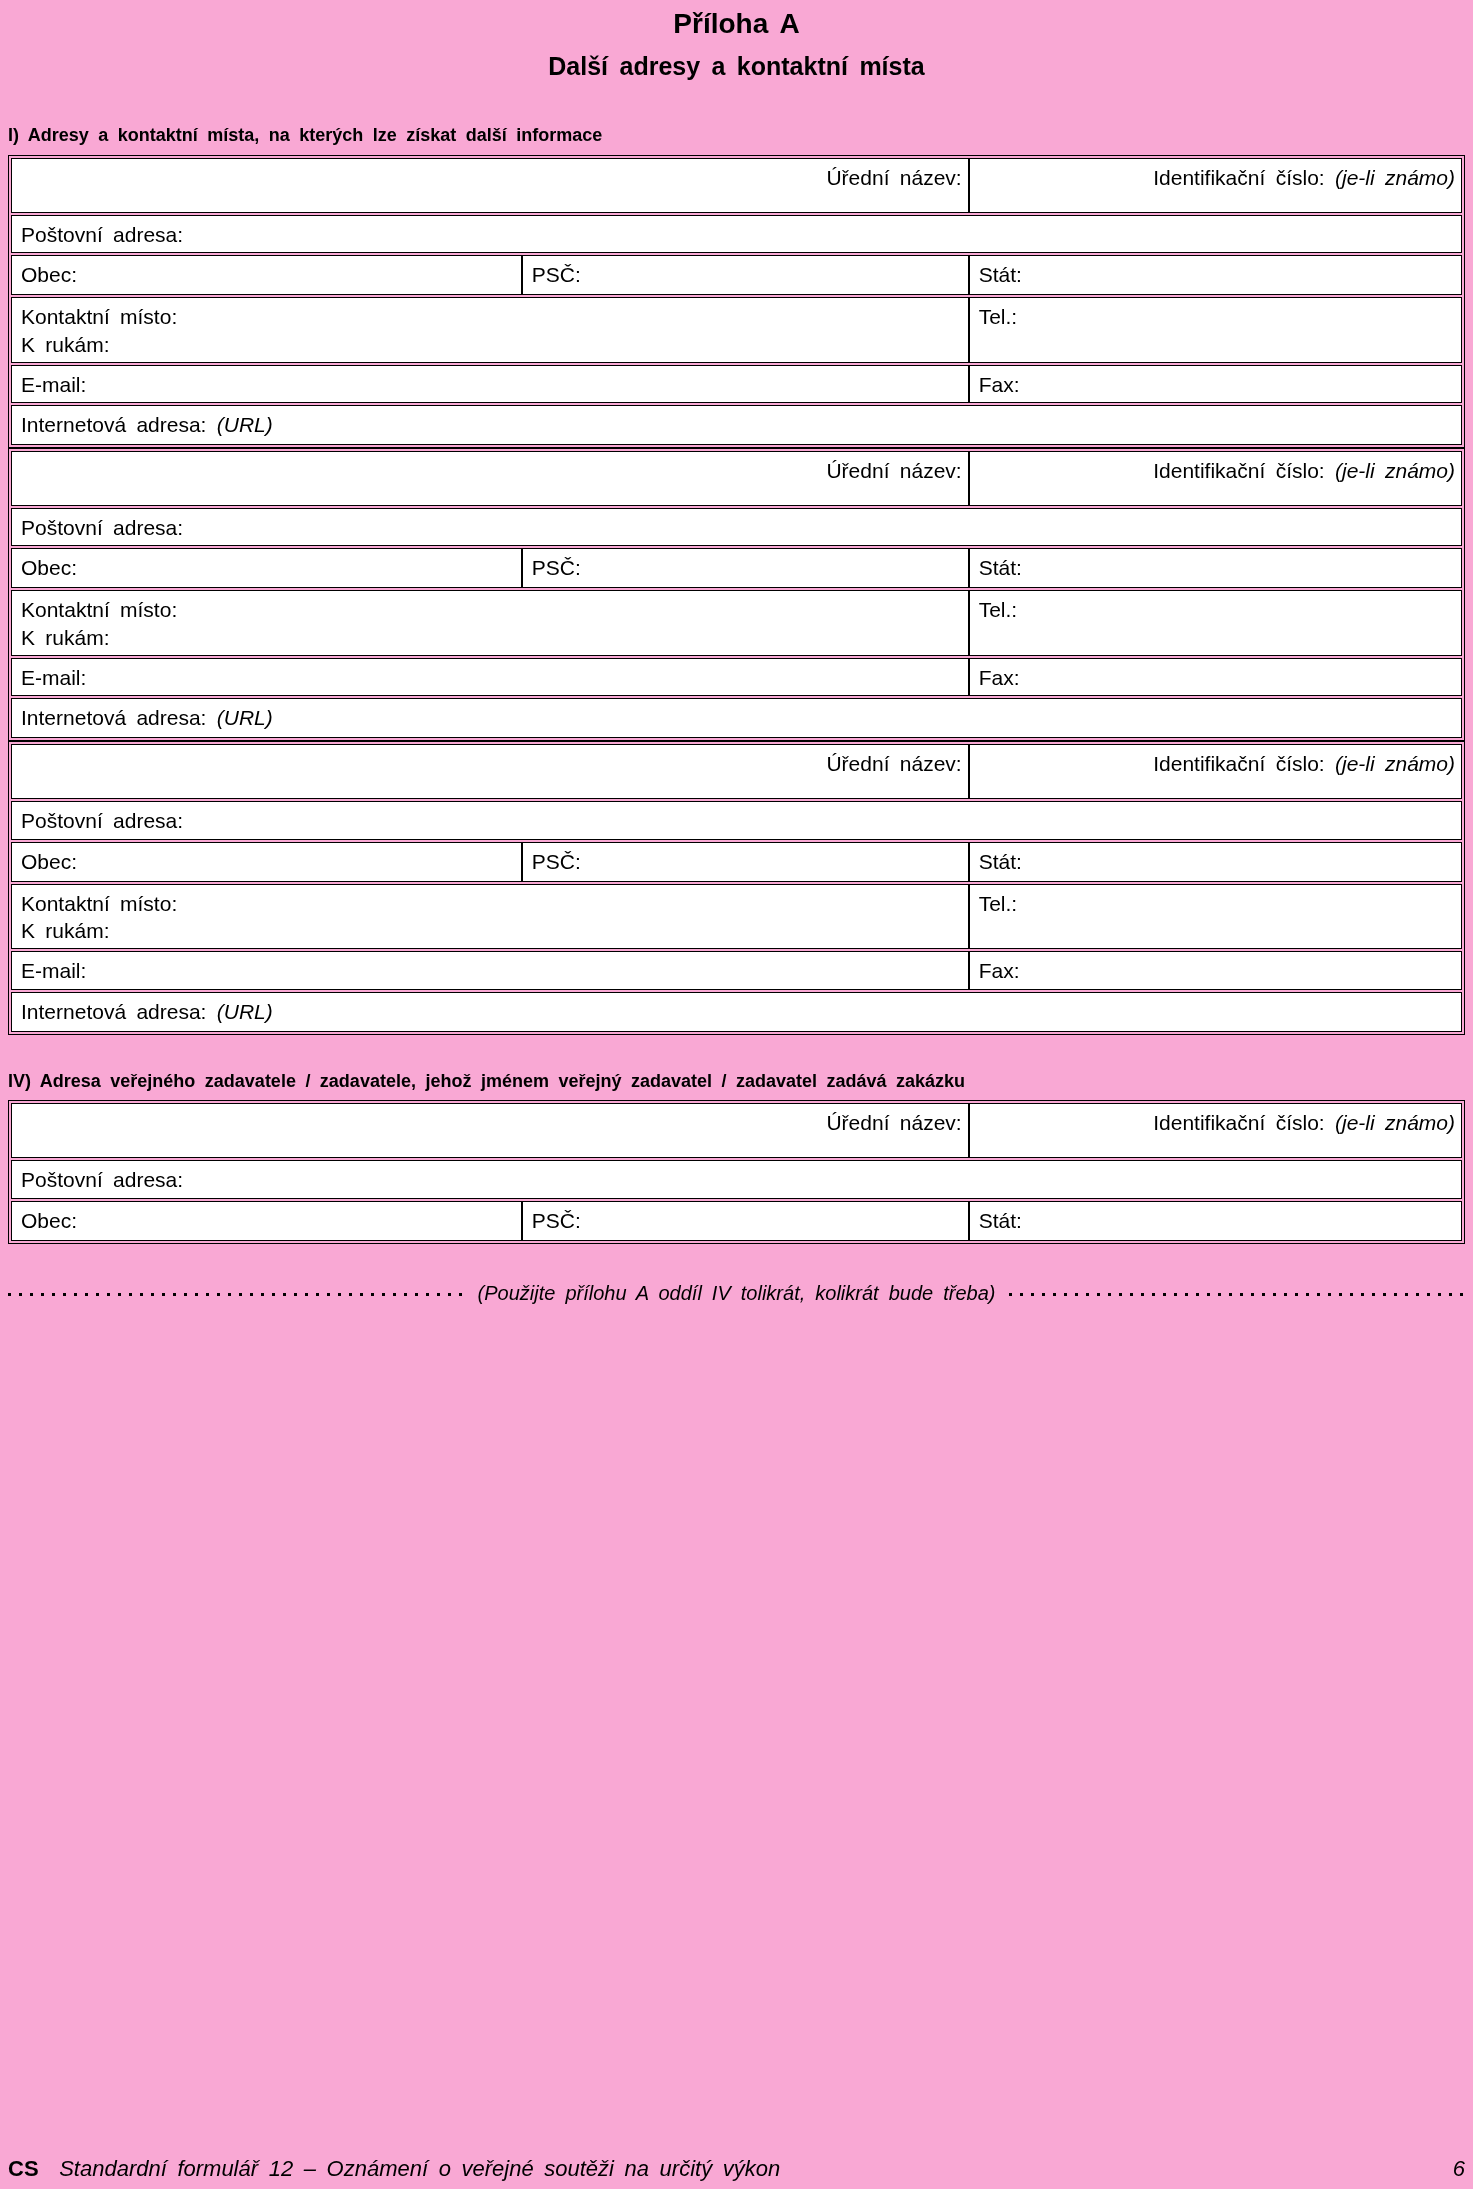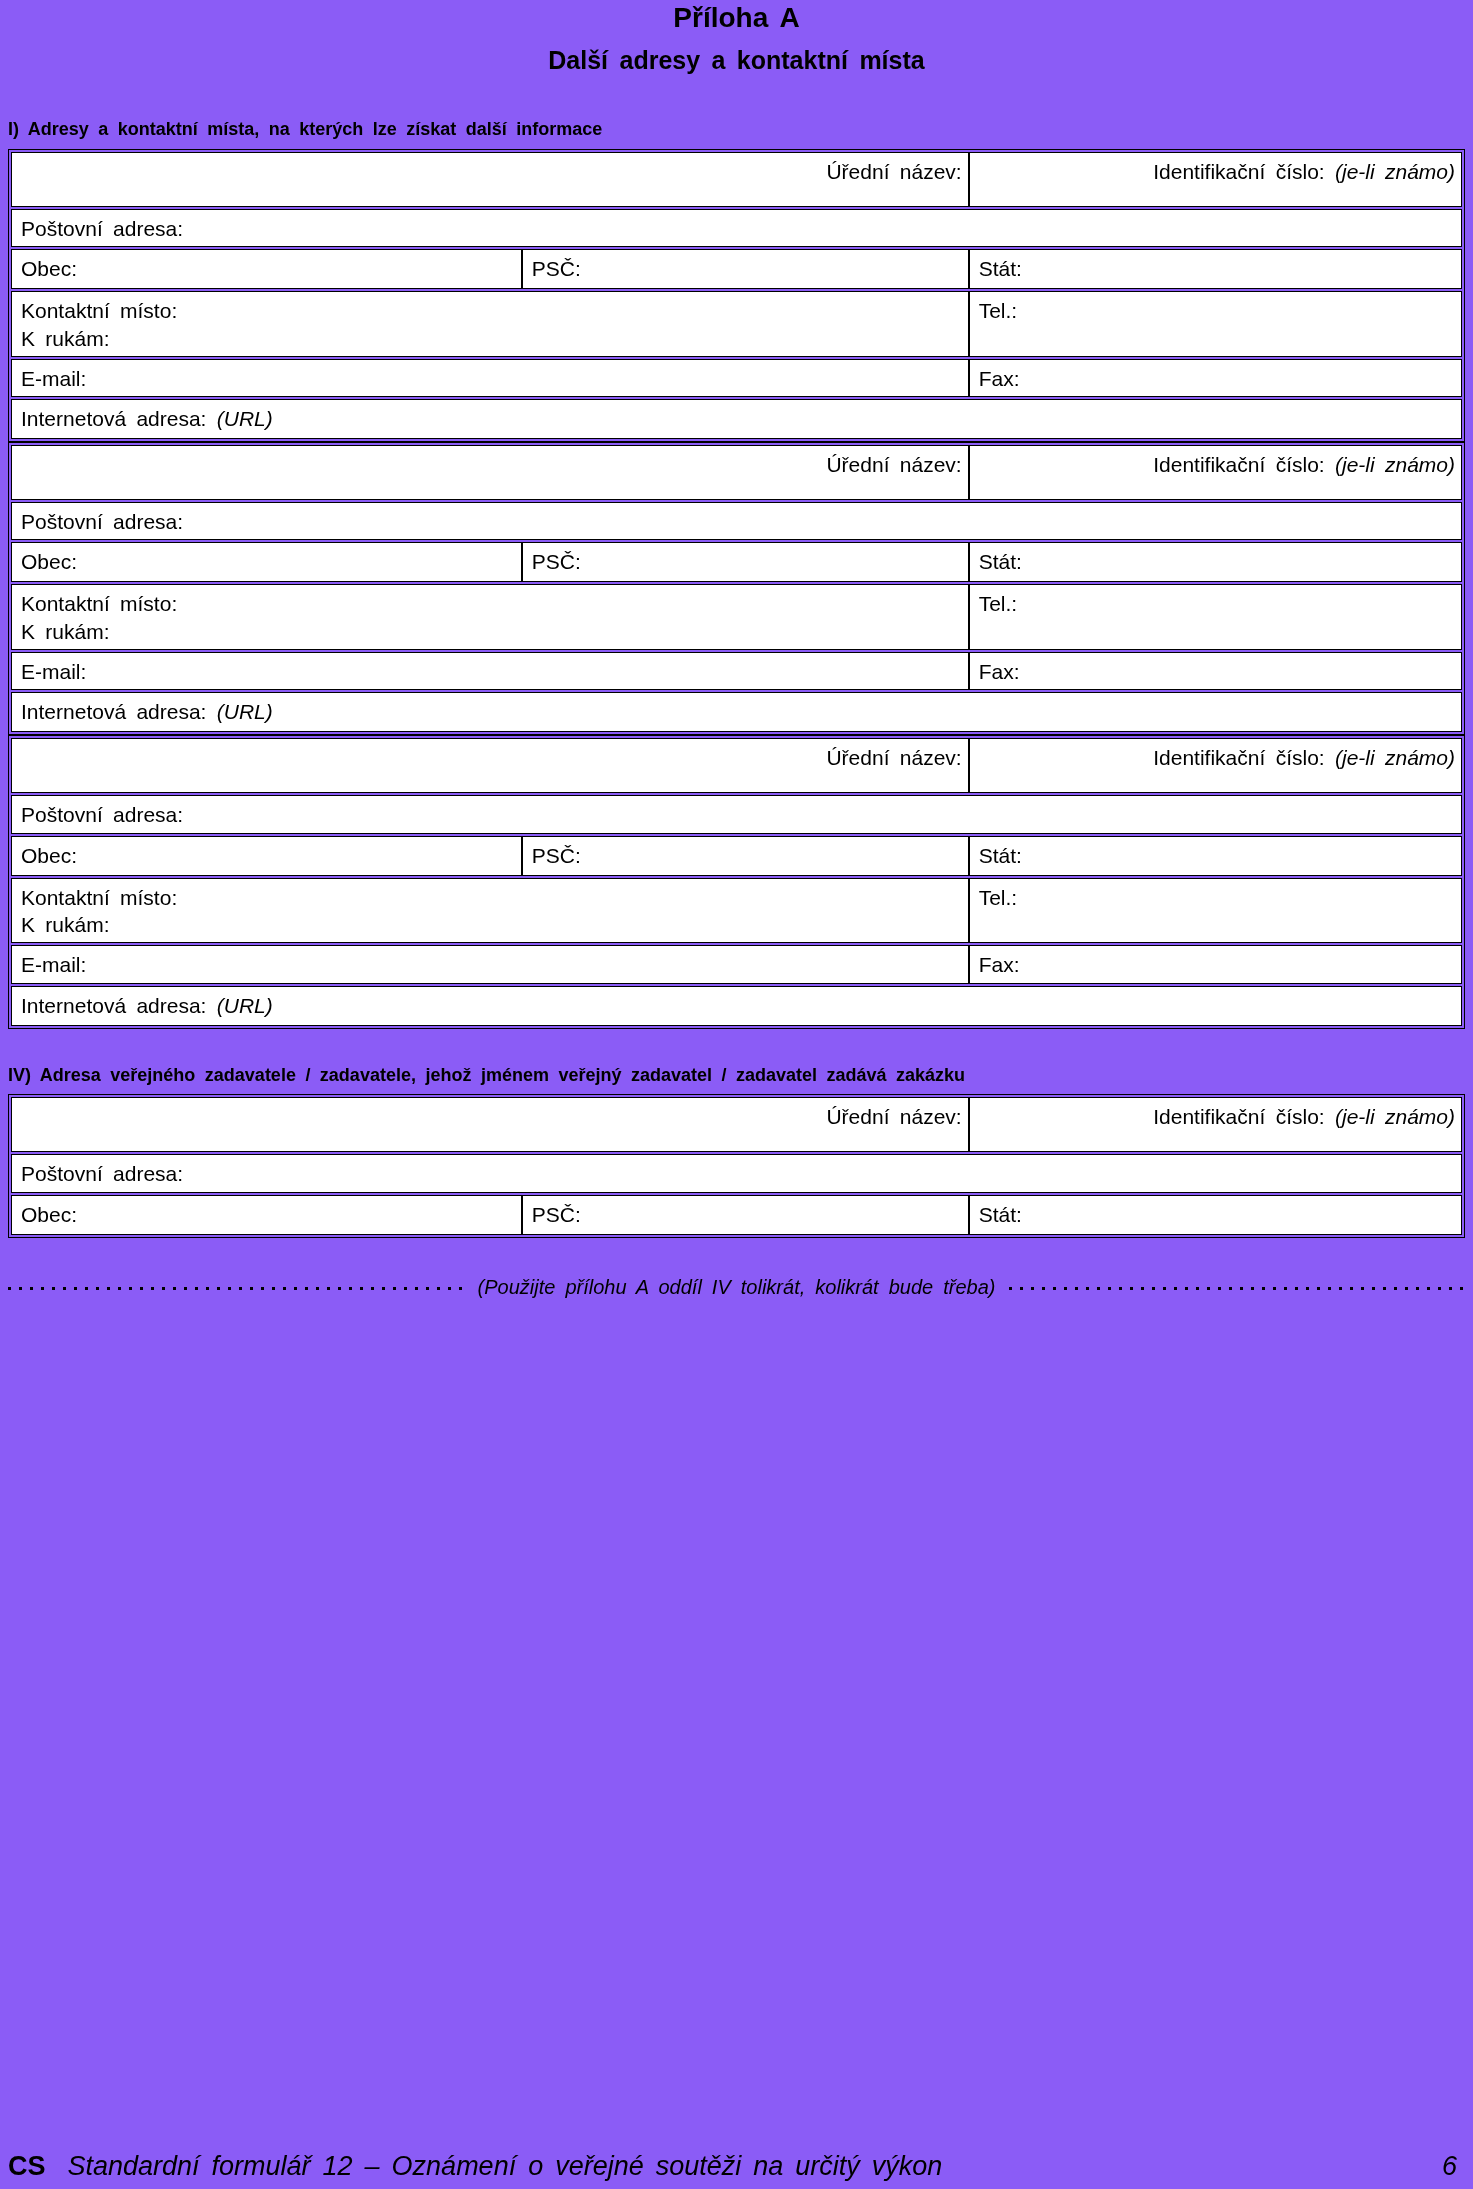--- a/index.html
+++ b/index.html
@@ -1,25 +1,25 @@
 <!DOCTYPE html>
 <html lang="cs"><head>
 <meta charset="utf-8">
 <style>
   html, body { margin: 0; padding: 0; background: #ffffff; }
   .page {
     position: relative;
     width: 1473px;
     height: 2189px;
     margin: 0 auto;
-    background: #8b5cf6;
+    background: #f9a8d4;
     color: #000;
     font-family: "Liberation Sans", "DejaVu Sans", sans-serif;
     box-sizing: border-box;
-    padding: 0 8px;
+    padding: 6px 8px;
     overflow: hidden;
     word-spacing: 0.28em;
   }
   .title {
     margin: 0; padding-top: 3px;
     font-size: 28px; font-weight: bold;
     text-align: center; line-height: 1.1;
   }
   .subtitle {
     margin: 13px 0 16px;
@@ -72,25 +72,25 @@
     margin-top: 2px;
   }
   .dot-note {
     flex: 0 0 auto;
     font-size: 20px;
     white-space: nowrap;
     text-align: right;
   }
   .page-footer {
     position: absolute;
-    left: 8px; right: 16px; bottom: 7px;
+    left: 8px; right: 8px; bottom: 7px;
     display: flex;
     justify-content: space-between;
     align-items: baseline;
-    font-size: 27px;
+    font-size: 22px;
     gap: 18px;
   }
   .footer-lang { font-weight: bold; font-style: normal; margin-right: 10px; }
   .footer-text { font-style: italic; }
   .footer-page { font-style: italic; }
 </style>
 </head>
 <body>
 
 <div class="page">

